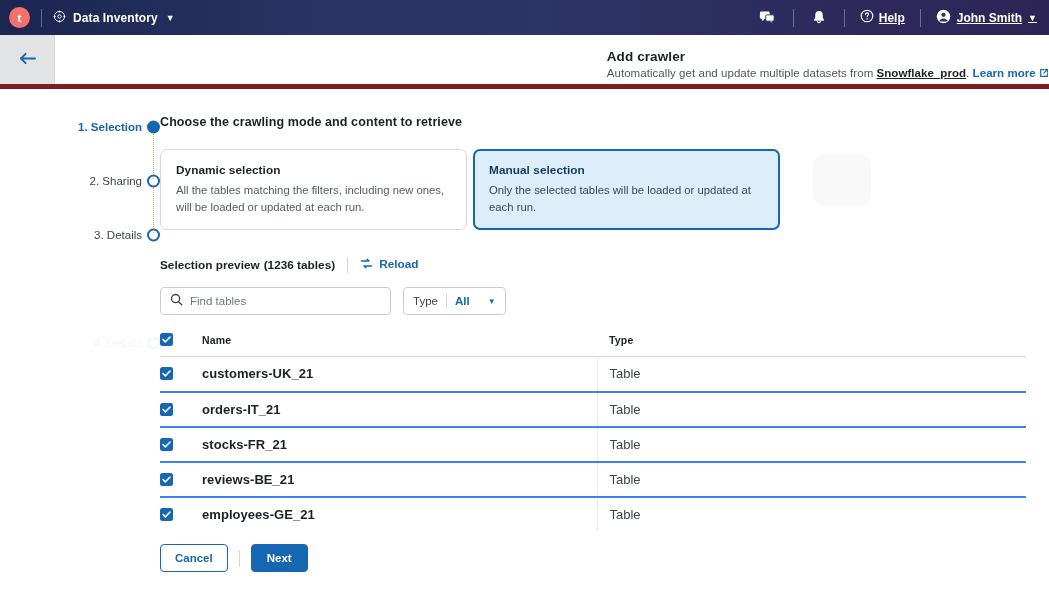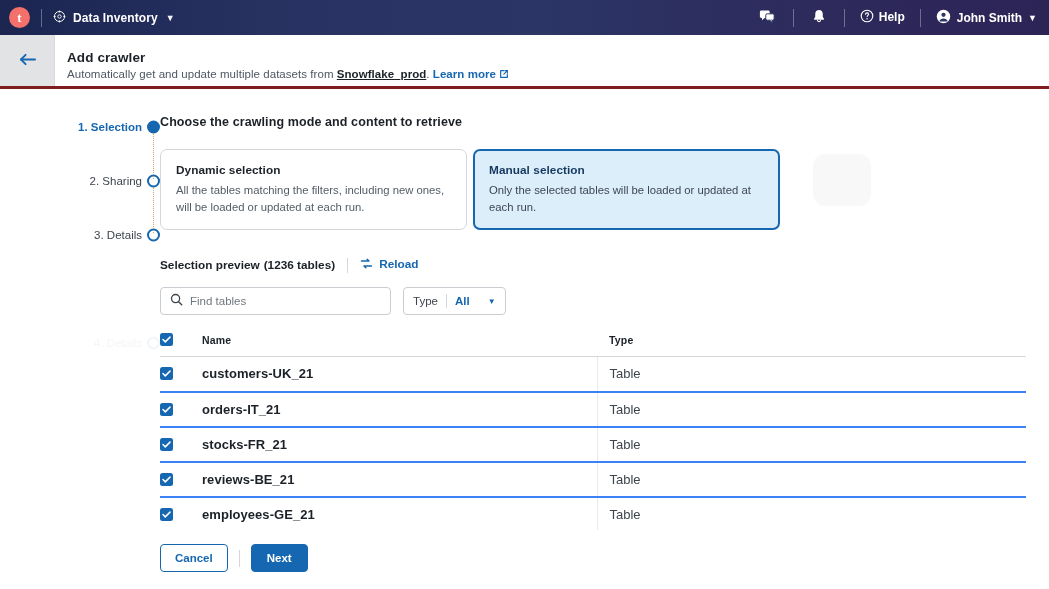--- a/index.html
+++ b/index.html
@@ -33,41 +33,42 @@
     width: 1px; height: 18px; background: rgba(255,255,255,0.32);
     margin: 0 11px; flex: none;
   }
   .app-menu {
     display: flex; align-items: center; gap: 7px;
     font-size: 12px; font-weight: 700; letter-spacing: .1px;
     cursor: pointer;
   }
   .app-menu .chev { font-size: 9px; opacity: .95; margin-left: 1px; }
   .topbar-spacer { flex: 1 1 auto; }
-  .tb-right { display: flex; align-items: flex-start; }
+  .tb-right { display: flex; align-items: center; text-decoration: underline; }
   .tb-icon {
     display: flex; align-items: center; justify-content: center;
     cursor: pointer; padding: 0 7px;
   }
   .help-item {
     display: flex; align-items: center; gap: 5px;
     font-size: 12px; font-weight: 700; padding: 0 4px; cursor: pointer;
   }
   .user-item {
     display: flex; align-items: center; gap: 6px;
     font-size: 12px; font-weight: 700; padding-left: 4px; cursor: pointer;
   }
   .user-item .chev { font-size: 9px; }
 
   
   .page-header {
     height: 54px;
-    border-bottom: 3px solid #7f1d1d;
+    border-bottom: 5px solid #7f1d1d;
     display: flex; align-items: stretch;
     background: #ffffff;
+    justify-content: space-between;
   }
   .back-btn {
     width: 55px; background: #e2e3e5;
     display: flex; align-items: center; justify-content: center;
     cursor: pointer; flex: none;
     border-right: 1px solid #d6d8da;
   }
   .header-text {
     padding: 8px 0 0 12px;
     display: flex; flex-direction: column; justify-content: center;

